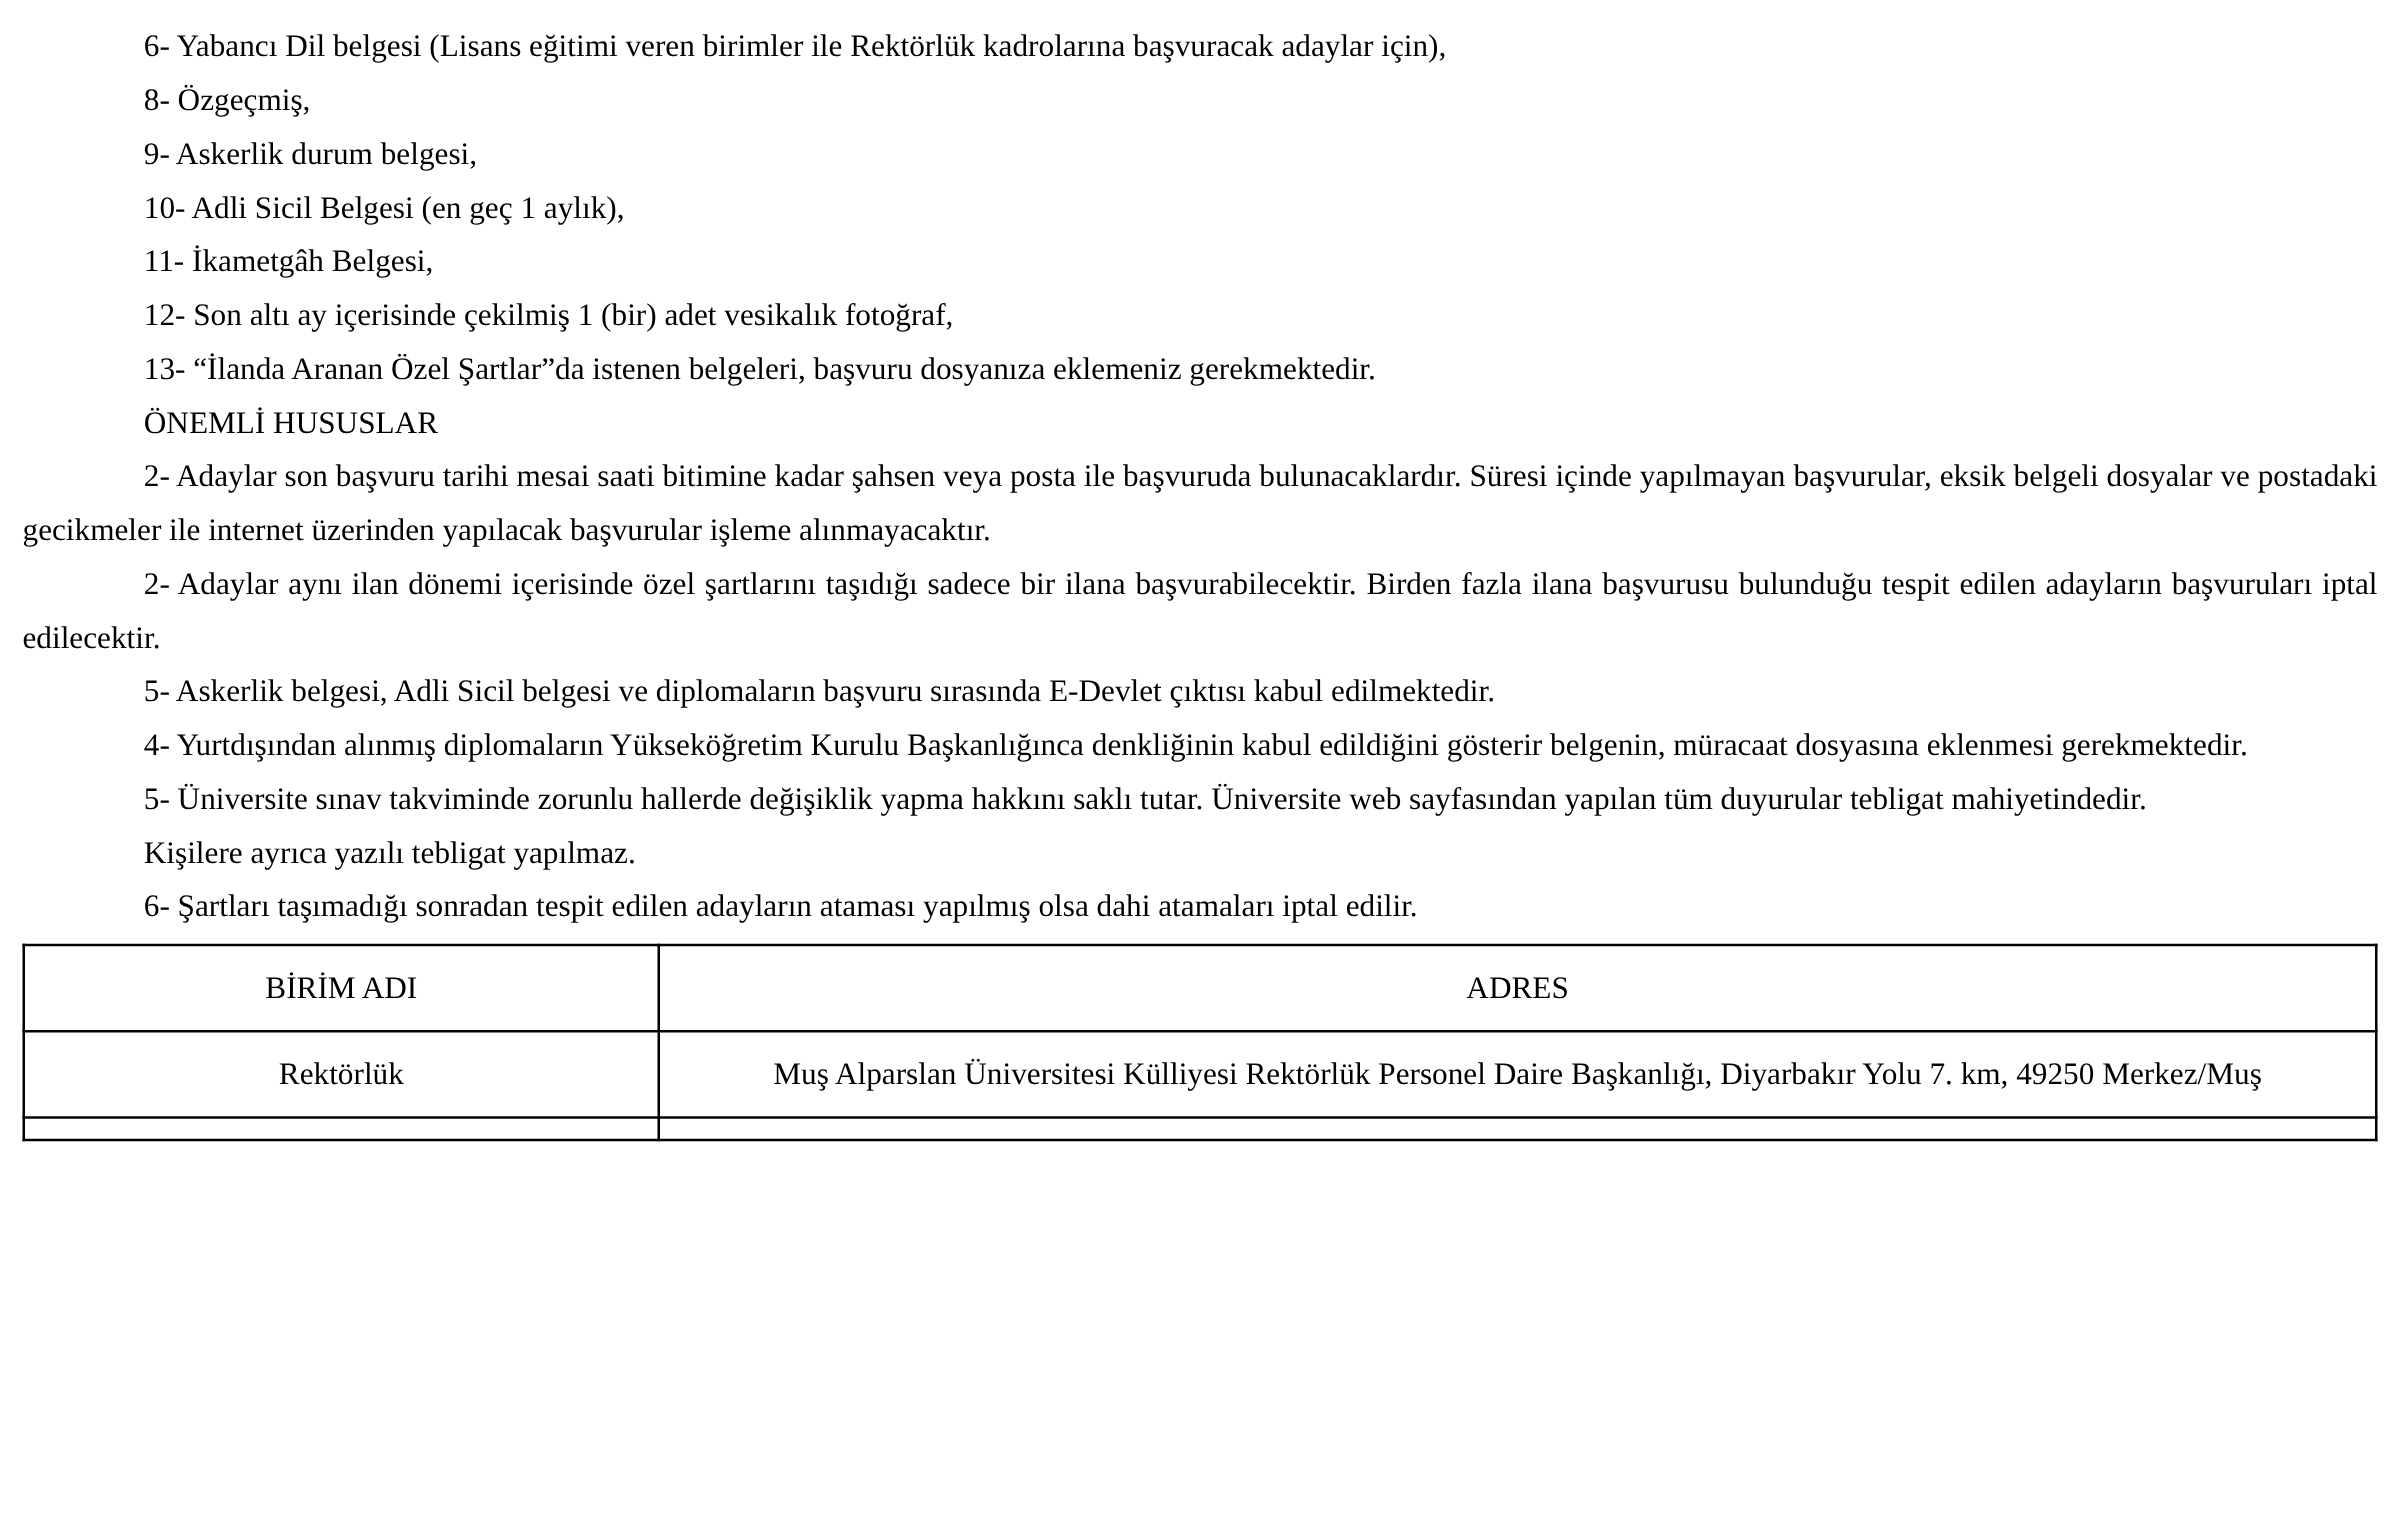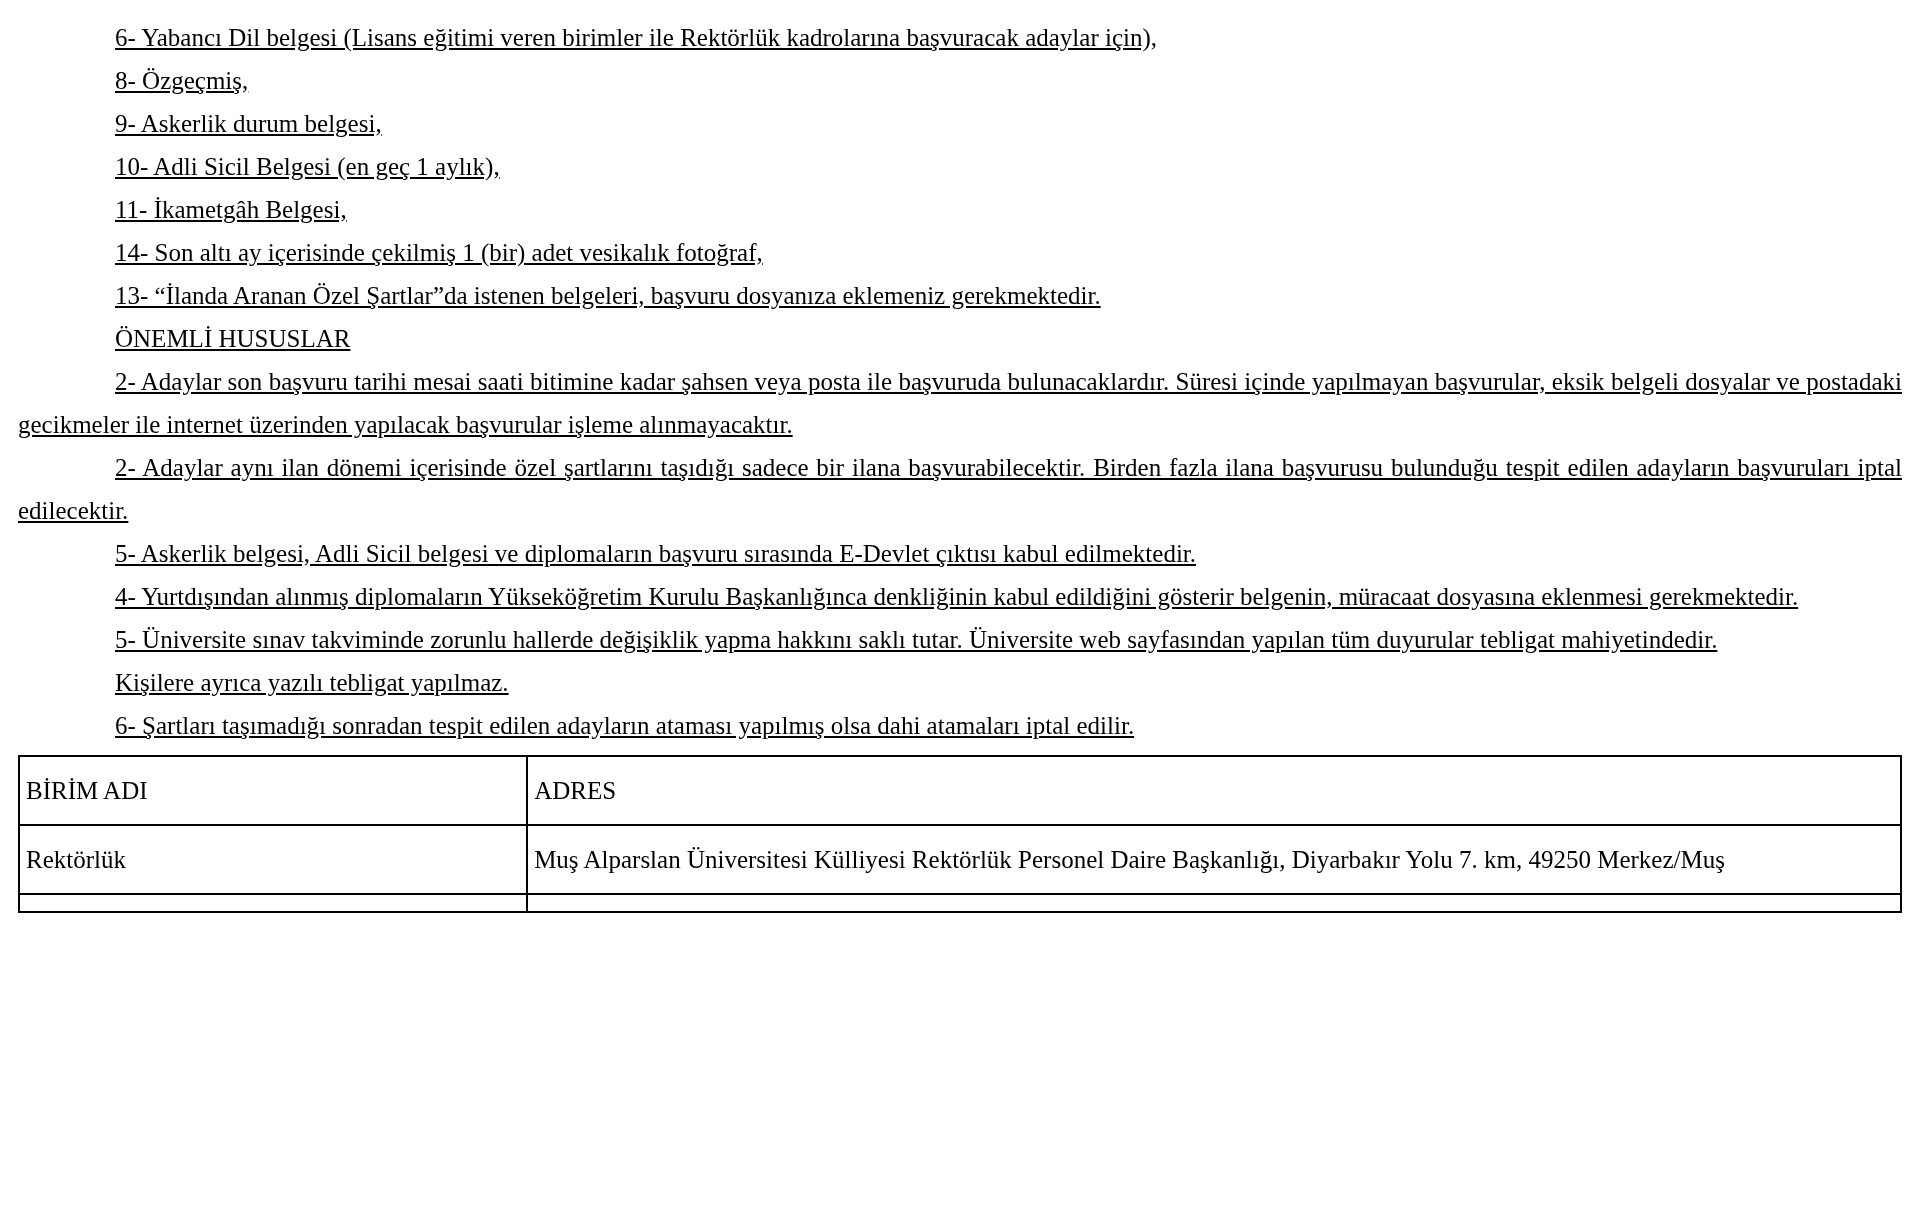--- a/index.html
+++ b/index.html
@@ -14,21 +14,20 @@
     font-family: "Liberation Serif", "DejaVu Serif", serif;
     font-size: 25px;
     color: #000000;
   }
   .page {
     padding: 16px 18px 0 18px;
   }
   p {
     margin: 0;
     line-height: 43px;
-    text-decoration: underline;
   }
   .indent {
     text-indent: 97px;
   }
   .just {
     text-align: justify;
   }
   table.contact {
     border-collapse: collapse;
     width: 100%;
@@ -36,42 +35,42 @@
     table-layout: fixed;
   }
   table.contact col.col-unit {
     width: 27%;
   }
   table.contact th,
   table.contact td {
     border: 2px solid #000000;
     padding: 12px 6px;
     font-weight: normal;
-    text-align: left;
+    text-align: center;
     vertical-align: middle;
     line-height: 43px;
     font-size: 25px;
   }
   table.contact tr.cutoff td {
     padding: 0;
     height: 16px;
     line-height: 16px;
   }
 </style>
 </head>
 <body>
 
 <div class="page">
 
   <p class="indent">6- Yabancı Dil belgesi (Lisans eğitimi veren birimler ile Rektörlük kadrolarına başvuracak adaylar için),</p>
   <p class="indent">8- Özgeçmiş,</p>
   <p class="indent">9- Askerlik durum belgesi,</p>
   <p class="indent">10- Adli Sicil Belgesi (en geç 1 aylık),</p>
   <p class="indent">11- İkametgâh Belgesi,</p>
-  <p class="indent">14- Son altı ay içerisinde çekilmiş 1 (bir) adet vesikalık fotoğraf,</p>
+  <p class="indent">12- Son altı ay içerisinde çekilmiş 1 (bir) adet vesikalık fotoğraf,</p>
   <p class="indent">13- “İlanda Aranan Özel Şartlar”da istenen belgeleri, başvuru dosyanıza eklemeniz gerekmektedir.</p>
 
   <p class="indent">ÖNEMLİ HUSUSLAR</p>
 
   <p class="indent just">2- Adaylar son başvuru tarihi mesai saati bitimine kadar şahsen veya posta ile başvuruda bulunacaklardır. Süresi içinde yapılmayan başvurular, eksik belgeli dosyalar ve postadaki gecikmeler ile internet üzerinden yapılacak başvurular işleme alınmayacaktır.</p>
   <p class="indent just">2- Adaylar aynı ilan dönemi içerisinde özel şartlarını taşıdığı sadece bir ilana başvurabilecektir. Birden fazla ilana başvurusu bulunduğu tespit edilen adayların başvuruları iptal edilecektir.</p>
   <p class="indent just">5- Askerlik belgesi, Adli Sicil belgesi ve diplomaların başvuru sırasında E-Devlet çıktısı kabul edilmektedir.</p>
   <p class="indent just">4- Yurtdışından alınmış diplomaların Yükseköğretim Kurulu Başkanlığınca denkliğinin kabul edildiğini gösterir belgenin, müracaat dosyasına eklenmesi gerekmektedir.</p>
   <p class="indent just">5- Üniversite sınav takviminde zorunlu hallerde değişiklik yapma hakkını saklı tutar. Üniversite web sayfasından yapılan tüm duyurular tebligat mahiyetindedir.</p>
   <p class="indent">Kişilere ayrıca yazılı tebligat yapılmaz.</p>

